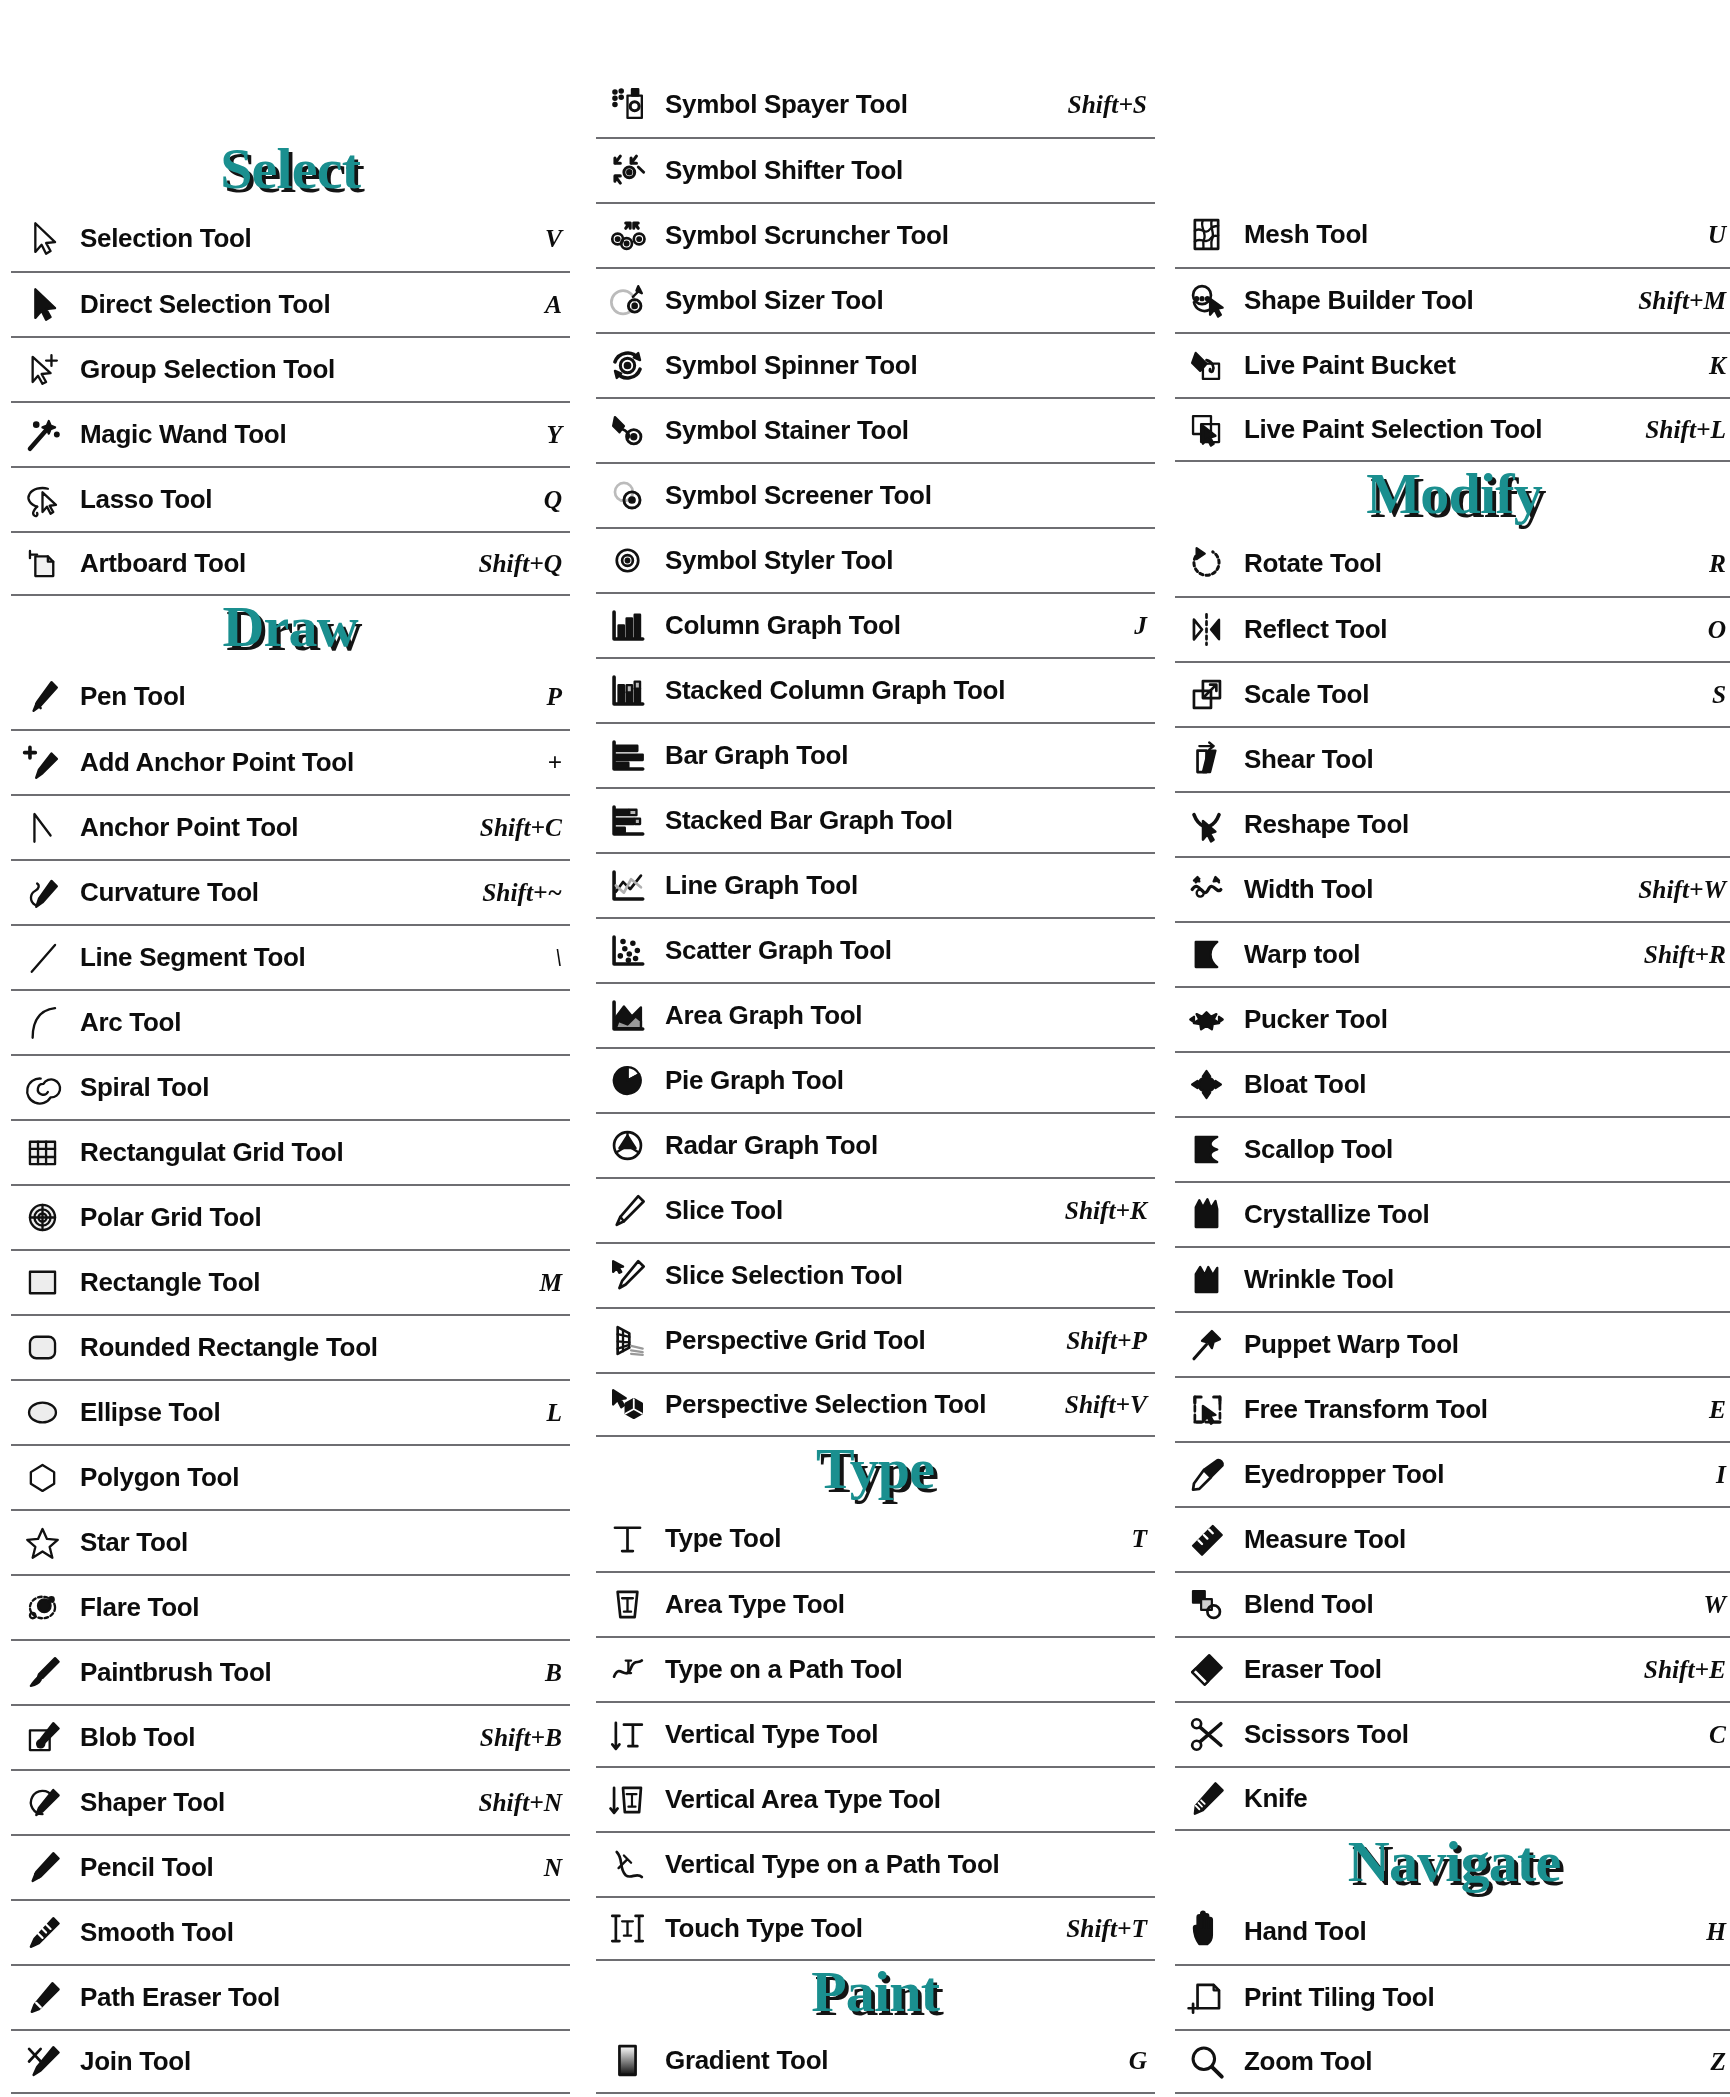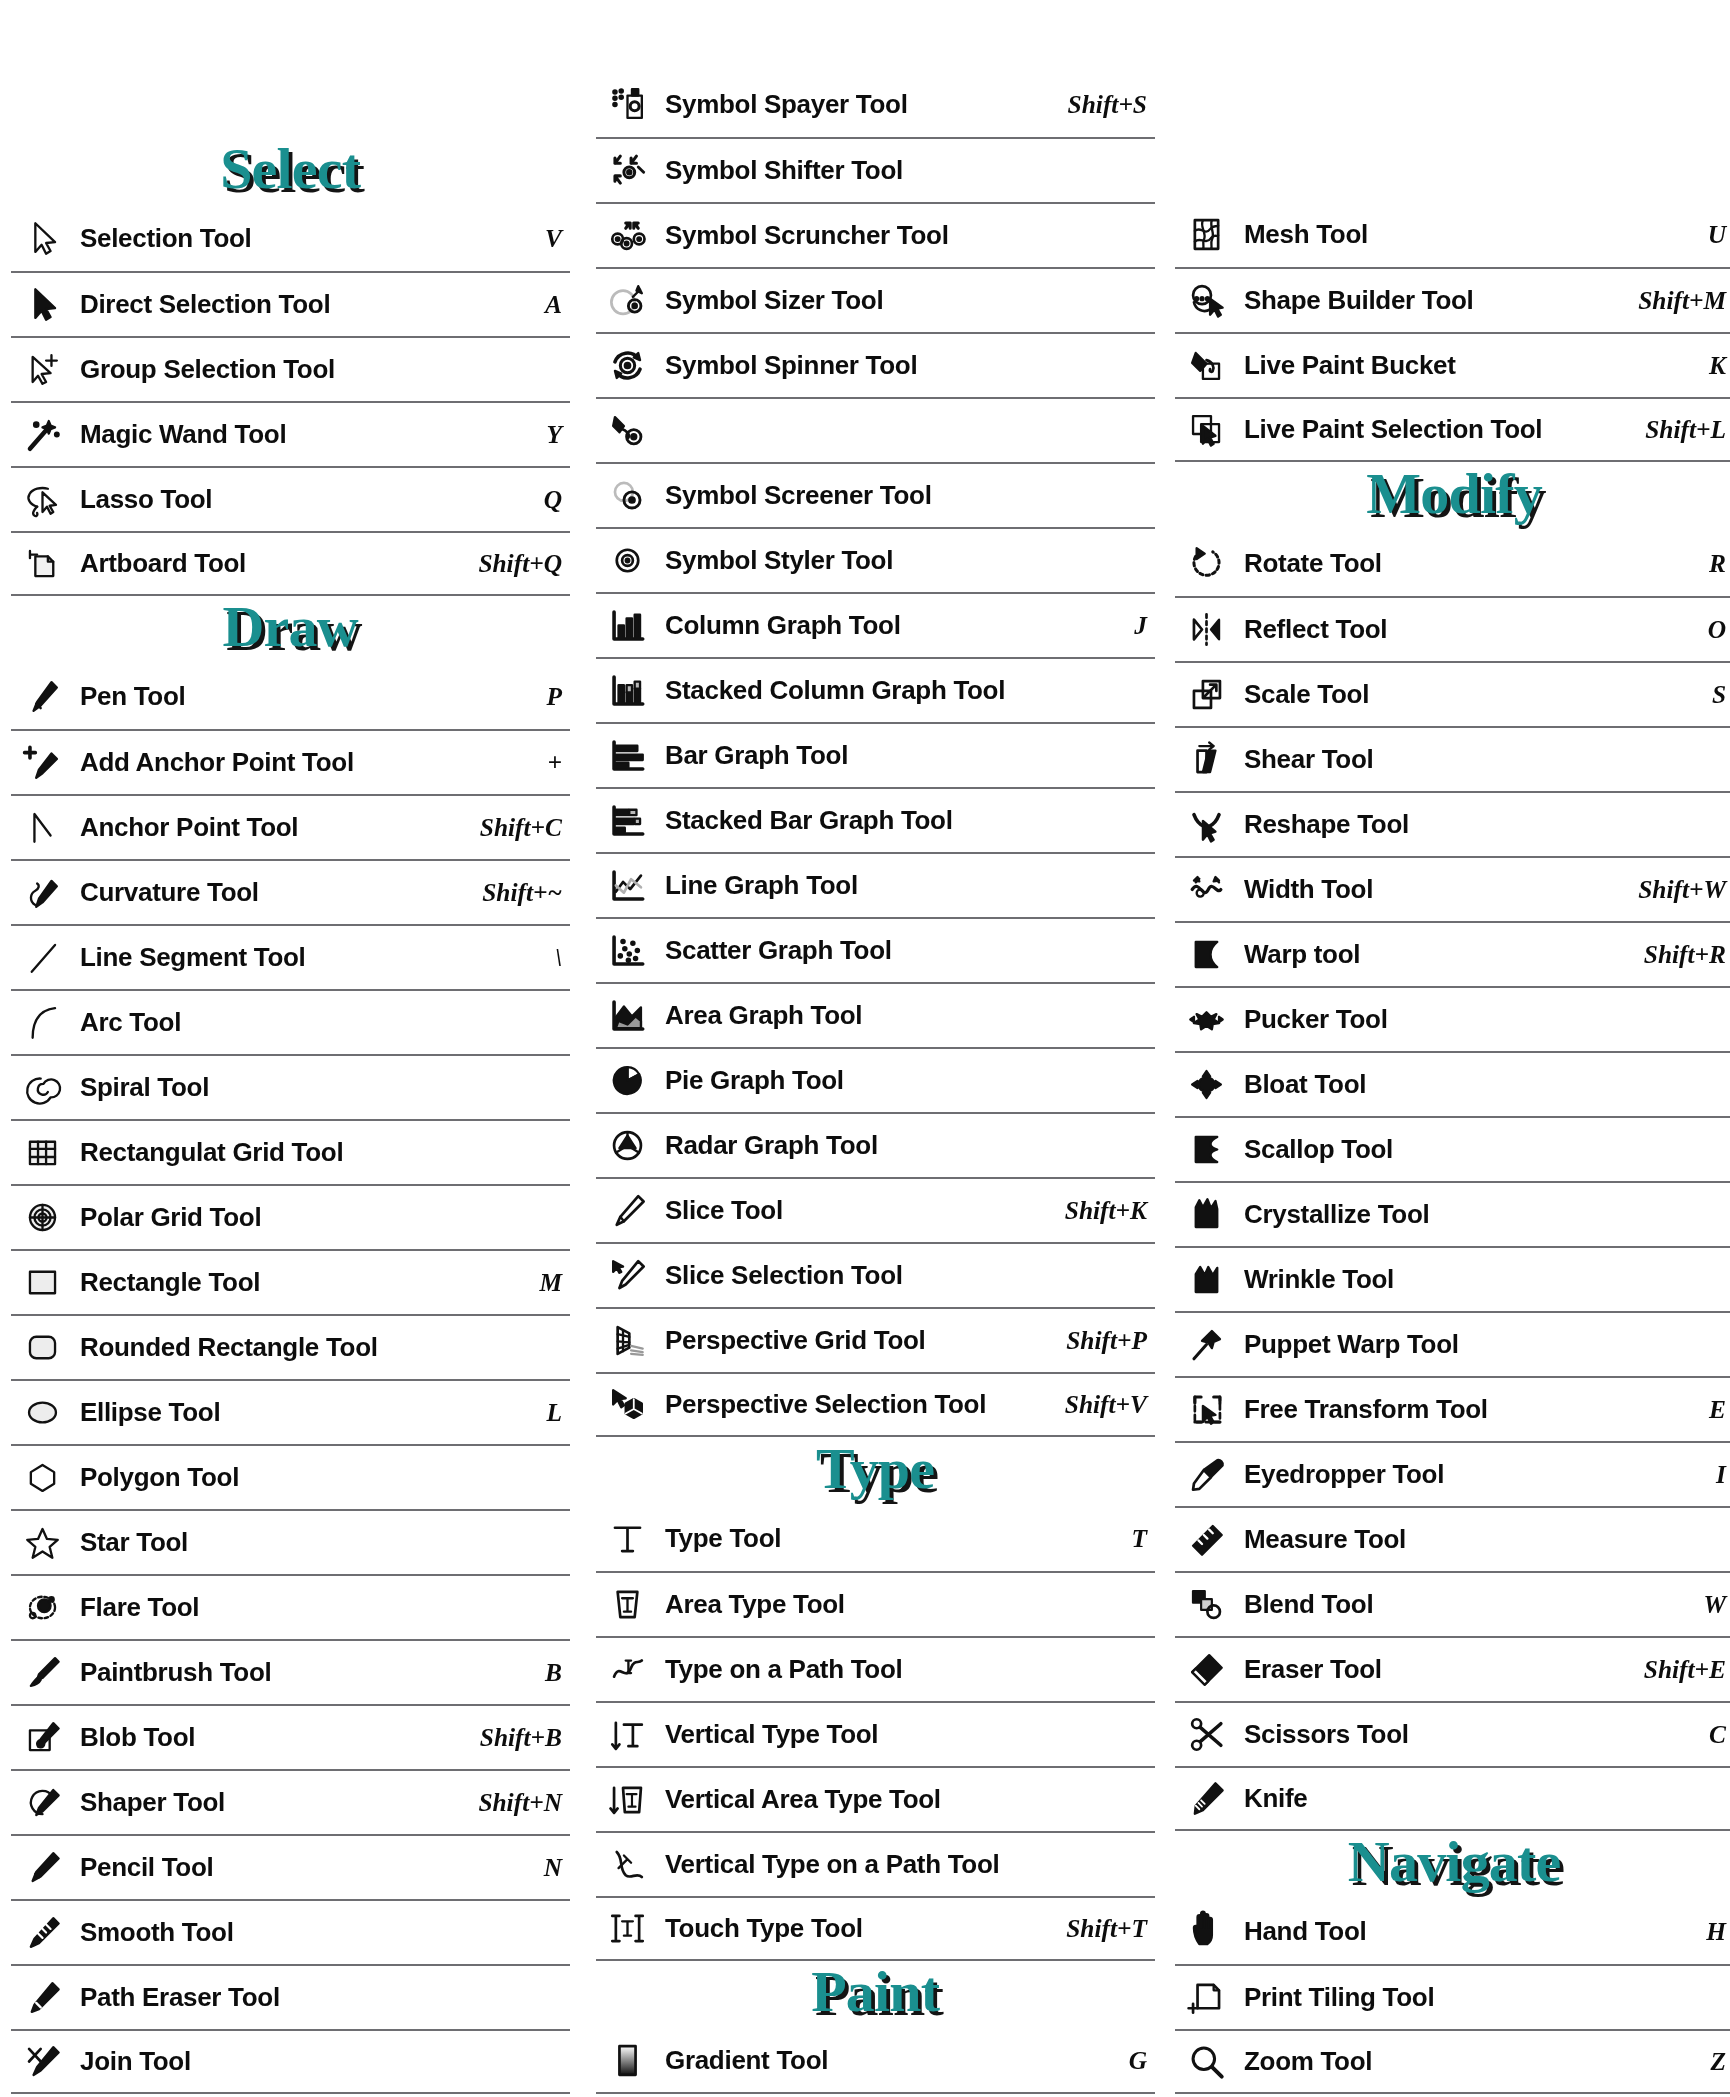--- a/index.html
+++ b/index.html
@@ -448,20 +448,21 @@
         </div>
         <div class="tool-row">
           <span class="tool-icon">
             <svg width="43" height="43" viewBox="0 0 48 48" fill="none" stroke="#111" stroke-width="2.6" stroke-linecap="round" stroke-linejoin="round">
               <path d="M10 9 L20 19 L15 26 L8 19 Z" fill="#111"></path>
               <path d="M17 22 c6 2 10 6 8 10" stroke-width="3"></path>
               <circle cx="31" cy="31" r="8" stroke-width="3.2"></circle>
               <circle cx="31" cy="31" r="2.8" fill="#111"></circle>
             </svg>
           </span>
+          <span class="tool-name">Symbol Stainer Tool</span>
           <span class="tool-key"></span>
         </div>
         <div class="tool-row">
           <span class="tool-icon">
             <svg width="43" height="43" viewBox="0 0 48 48" fill="none" stroke="#111" stroke-width="2.6" stroke-linecap="round" stroke-linejoin="round">
               <circle cx="20" cy="20" r="10" stroke="#bbb" stroke-width="3"></circle>
               <circle cx="29" cy="29" r="9" stroke-width="3.2"></circle>
               <circle cx="29" cy="29" r="3" fill="#111"></circle>
             </svg>
           </span>

